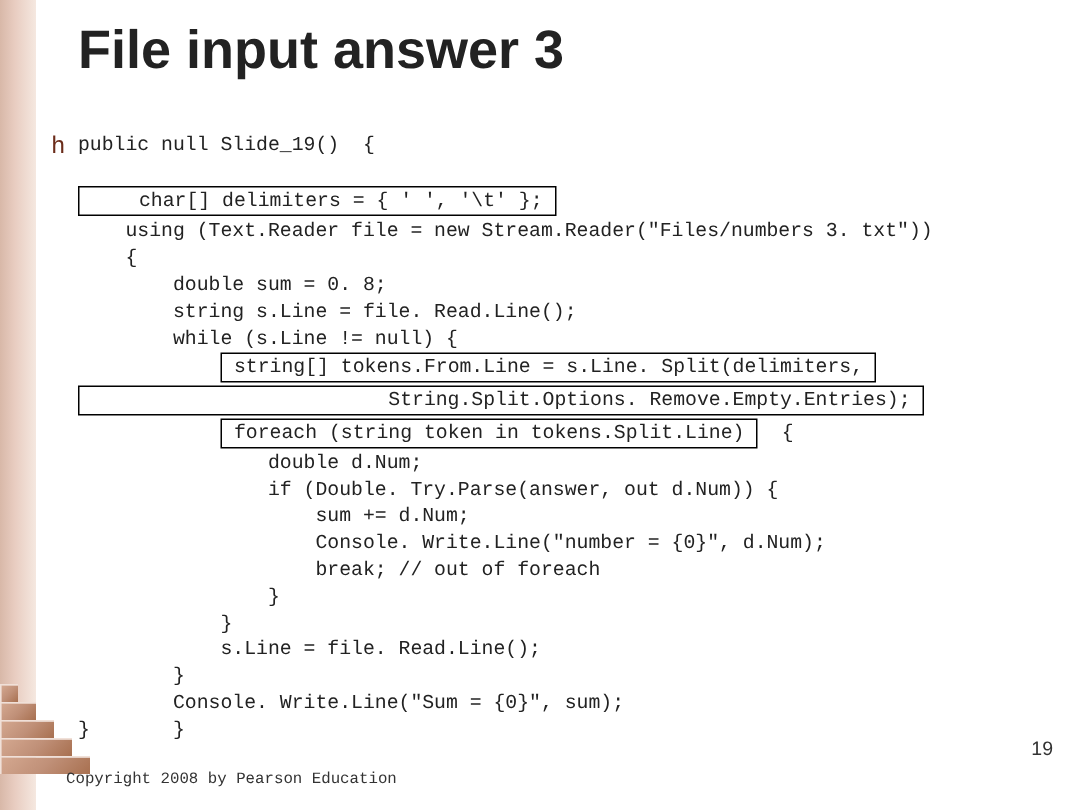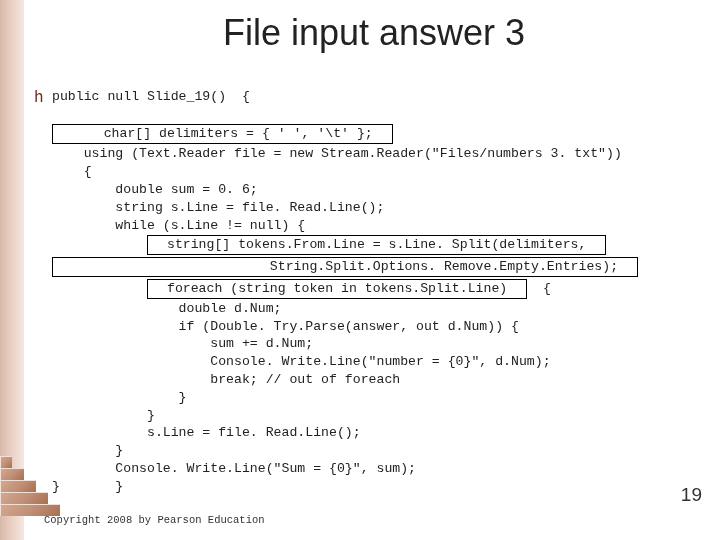--- a/index.html
+++ b/index.html
@@ -28,50 +28,49 @@
   }
   .slide {
     position: absolute;
     left: 24px; top: 0;
     width: 696px; height: 540px;
     padding: 12px 24px 12px 28px;
   }
   .title {
     font-size: 36px;
     color: #222;
-    text-align: center;
     margin-bottom: 16px;
-    font-weight: normal;
+    font-weight: bold;
   }
   .code-block {
     font-family: "Courier New", monospace;
     font-size: 13.2px;
     line-height: 1.35;
     white-space: pre;
     color: #222;
     position: relative;
   }
   .bullet-line { position: relative; }
   .bullet-glyph {
     position: absolute;
     left: -18px; top: 0;
     font-size: 16px;
     color: #6b2c1a;
   }
   .hl {
     background: #fff;
     border: 1px solid #000;
-    padding: 0 19px;
+    padding: 0 8px;
     display: inline-block;
     margin: 1px 0;
   }
   .page-num {
     position: absolute;
     right: 18px; bottom: 34px;
-    font-size: 19px;
+    font-size: 13px;
     color: #333;
   }
   .copyright {
     position: absolute;
     left: 44px; bottom: 14px;
     font-size: 10.5px;
     color: #333;
     font-family: Liberation Mono, monospace;
   }
 </style>
@@ -90,21 +89,21 @@
 
 <div class="slide">
 
   <h1 class="title">File input answer 3</h1>
 
   <div class="code-block">
 <div class="bullet-line"><span class="bullet-glyph">h</span><span>public null Slide_19()  {</span></div>
 <span class="hl">    char[] delimiters = { ' ', '\t' };</span>
 <span>    using (Text.Reader file = new Stream.Reader("Files/numbers 3. txt"))</span>
 <span>    {</span>
-<span>        double sum = 0. 6;</span>
+<span>        double sum = 0. 8;</span>
 <span>        string s.Line = file. Read.Line();</span>
 <span>        while (s.Line != null) {</span>
 <span>            </span><span class="hl">string[] tokens.From.Line = s.Line. Split(delimiters,</span>
 <span class="hl">                         String.Split.Options. Remove.Empty.Entries);</span>
 <span>            </span><span class="hl">foreach (string token in tokens.Split.Line)</span><span>  {</span>
 <span>                double d.Num;</span>
 <span>                if (Double. Try.Parse(answer, out d.Num)) {</span>
 <span>                    sum += d.Num;</span>
 <span>                    Console. Write.Line("number = {0}", d.Num);</span>
 <span>                    break; // out of foreach</span>

